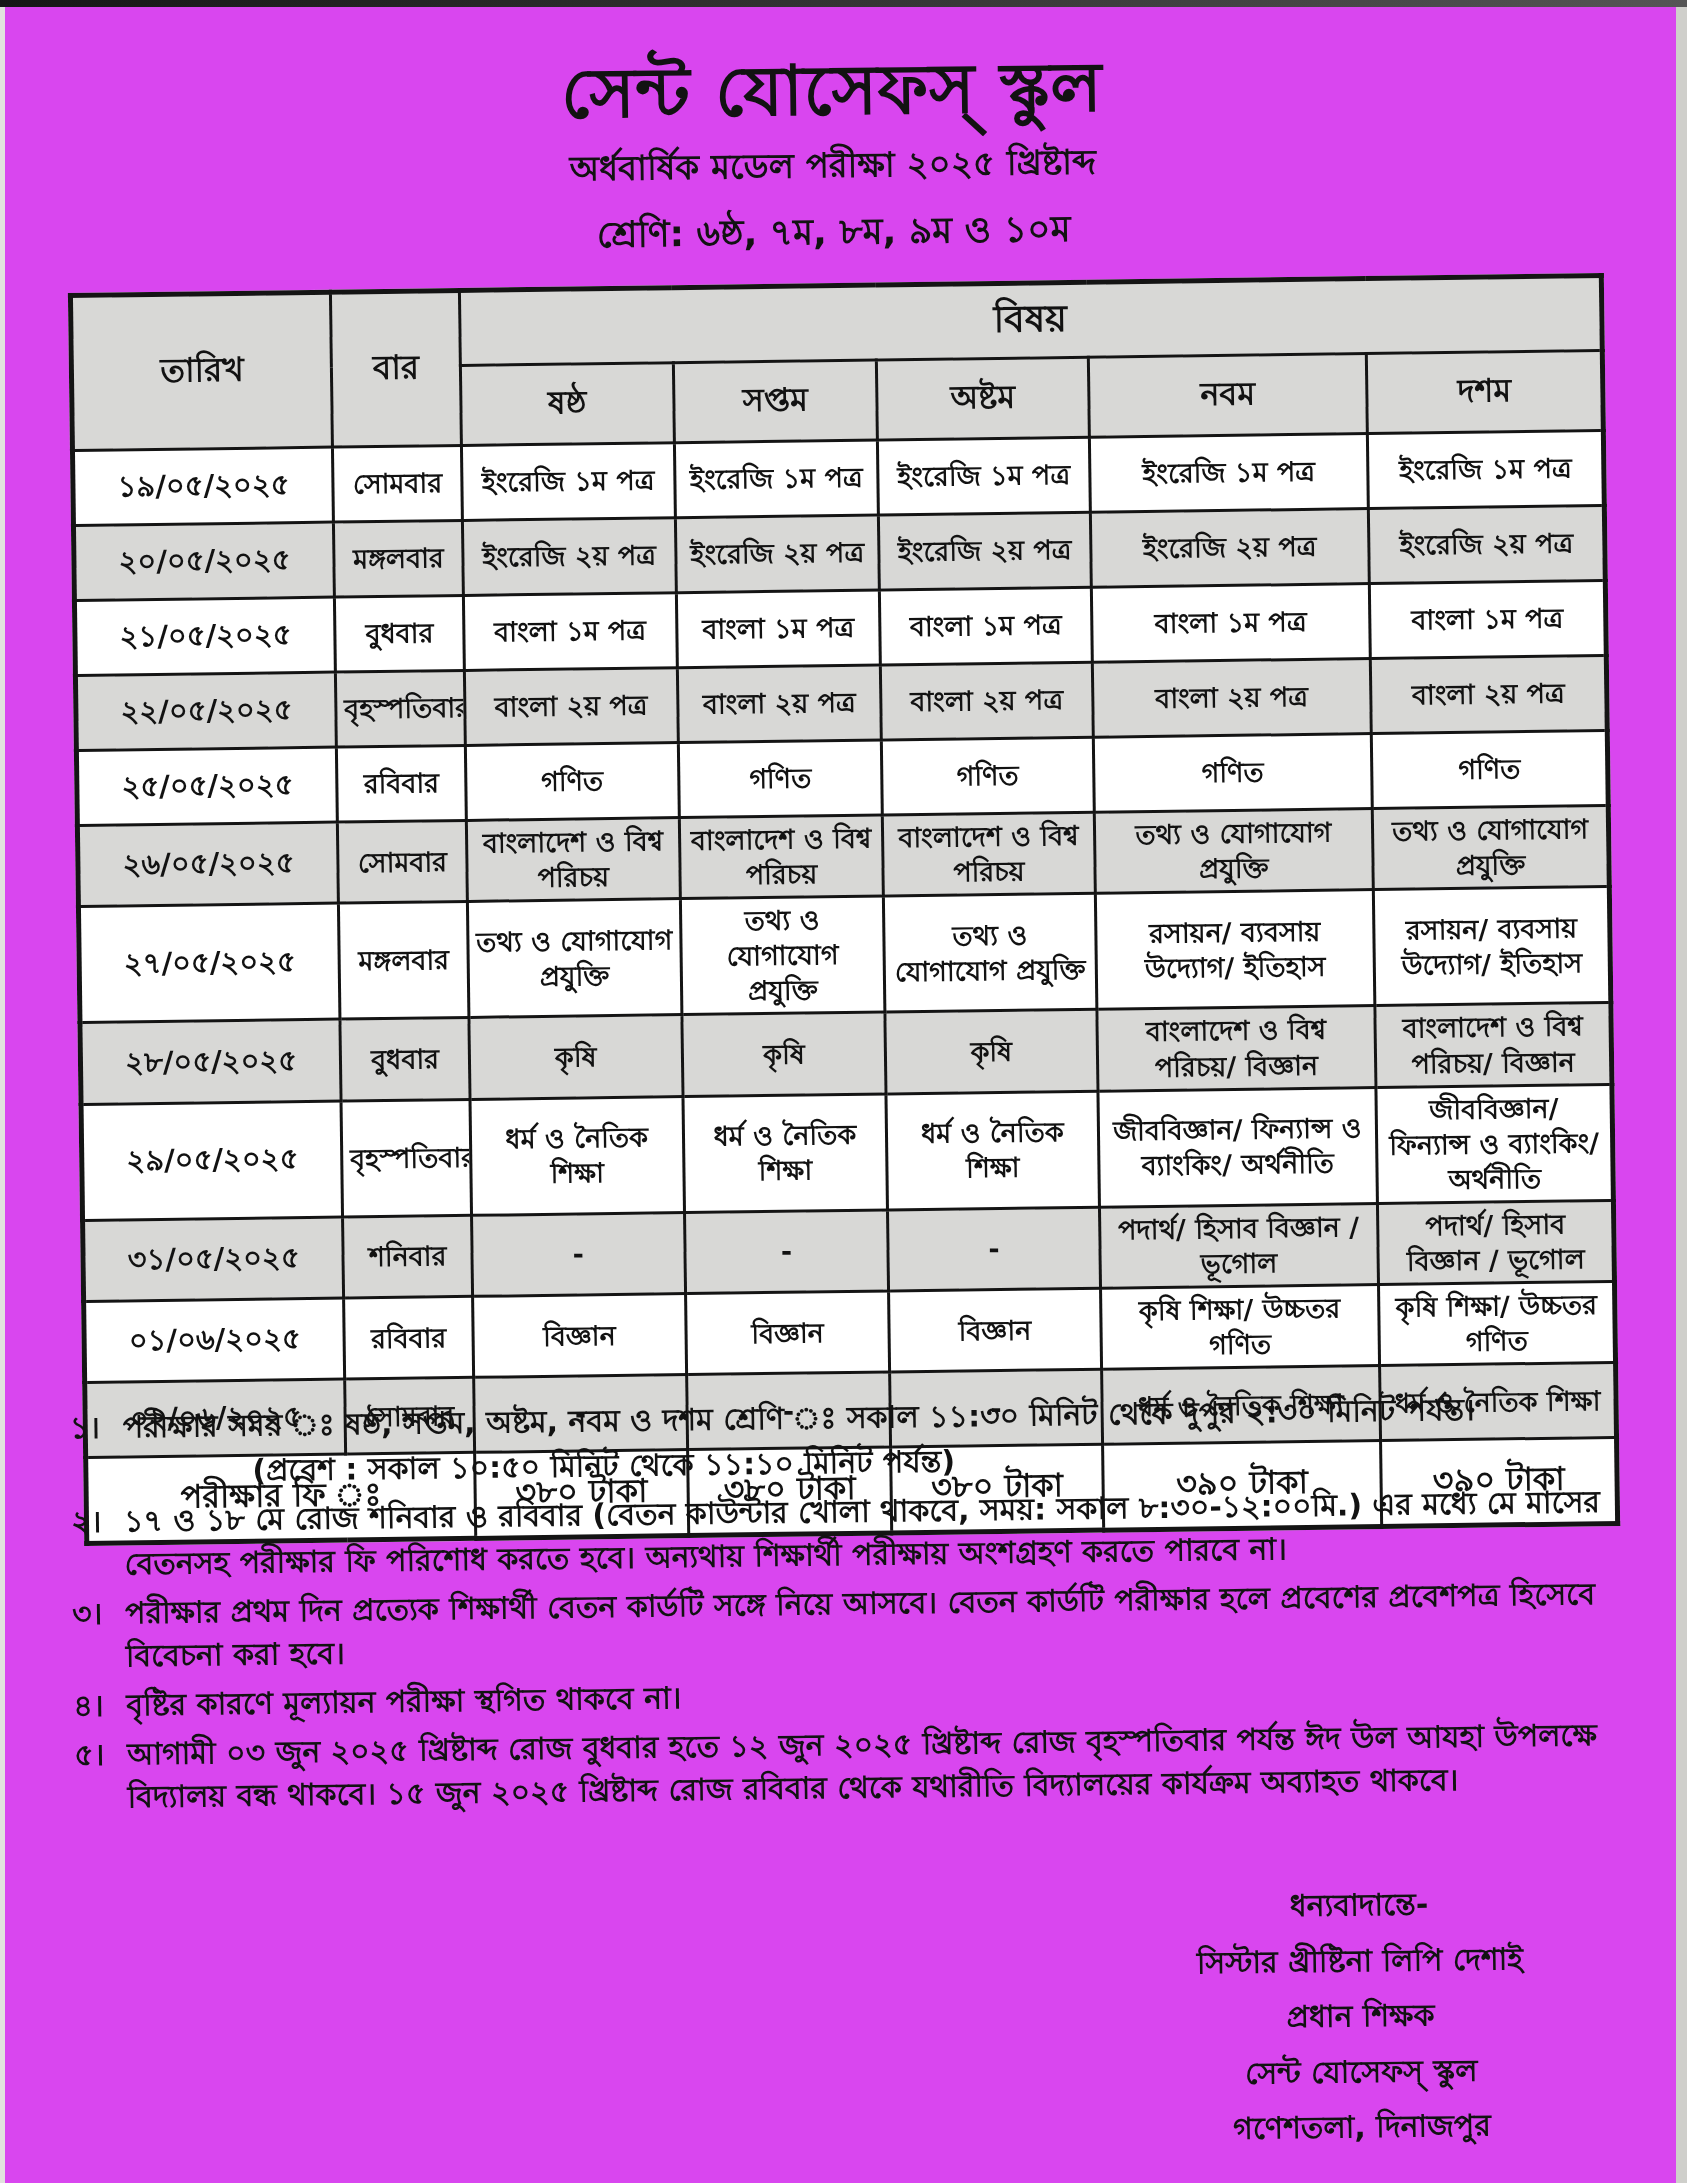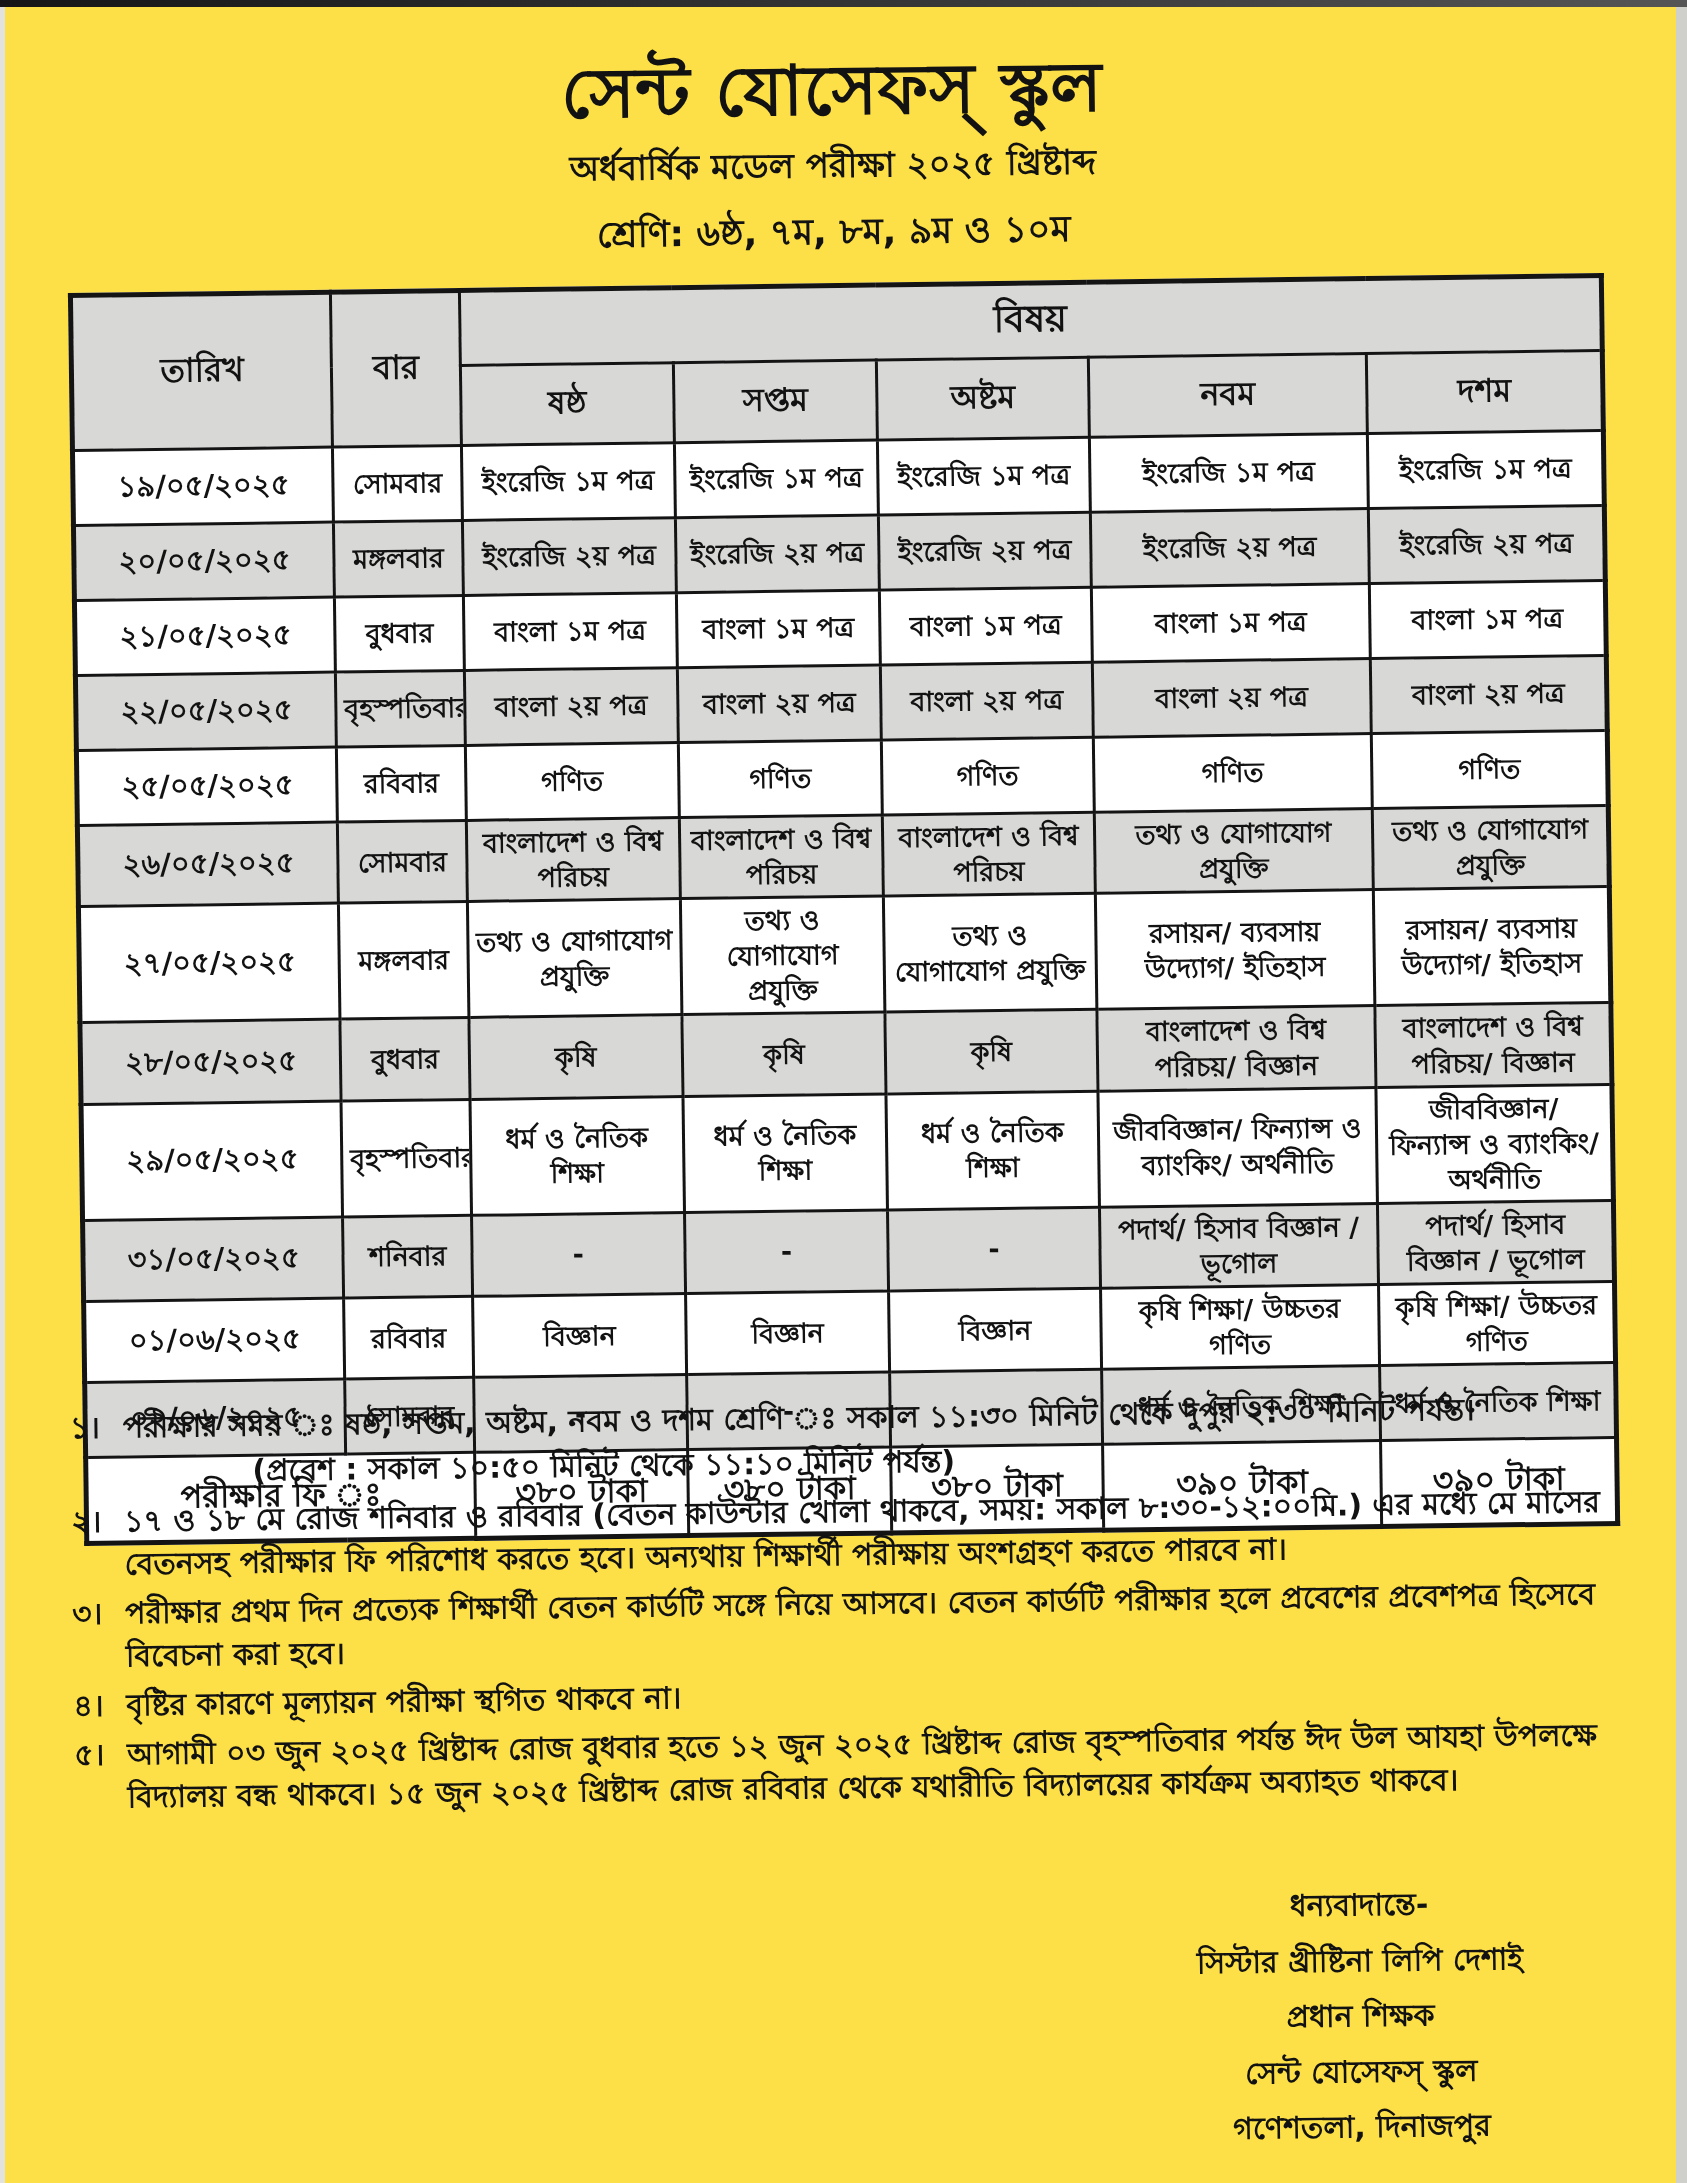--- a/index.html
+++ b/index.html
@@ -8,21 +8,21 @@
     width: 1687px;
     height: 2183px;
     background: #f4f4f2;
     font-family: "DejaVu Sans", sans-serif;
     color: #121212;
     overflow: hidden;
   }
   .sheet {
     position: absolute;
     inset: 0;
-    background: #fde047;
+    background: #d946ef;
   }
   
   .scan-top {
     position: absolute; top: 0; left: 0;
     width: 100%; height: 6.6px;
     background: linear-gradient(to right, #161616, #3a3a3a 60%, #555);
     z-index: 5;
   }
   .scan-left {
     position: absolute; top: 0; left: 0;

